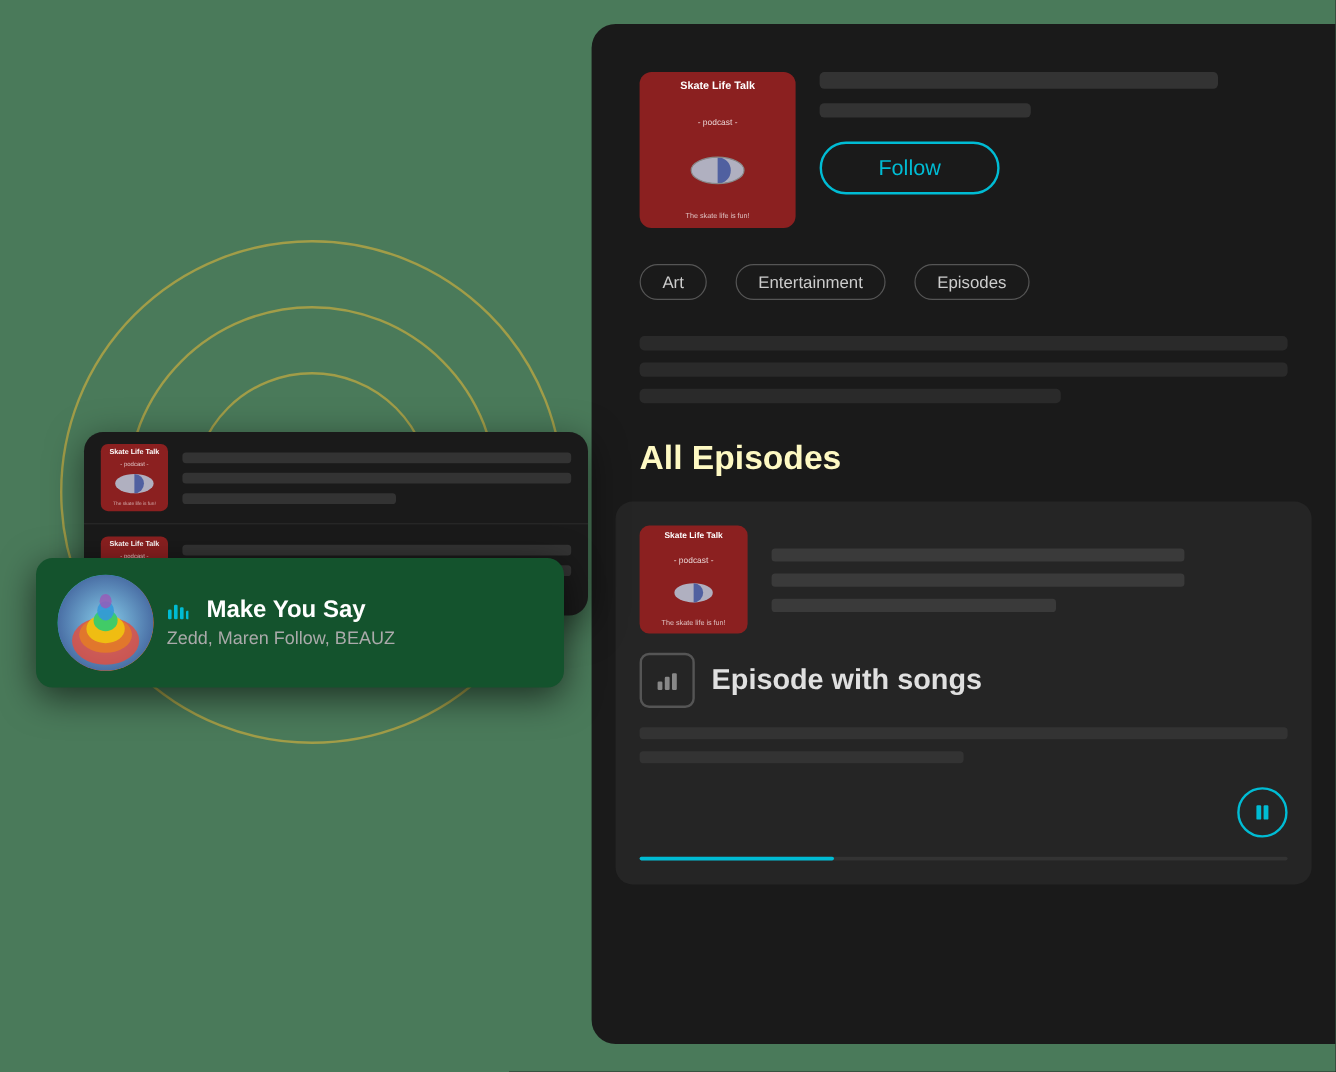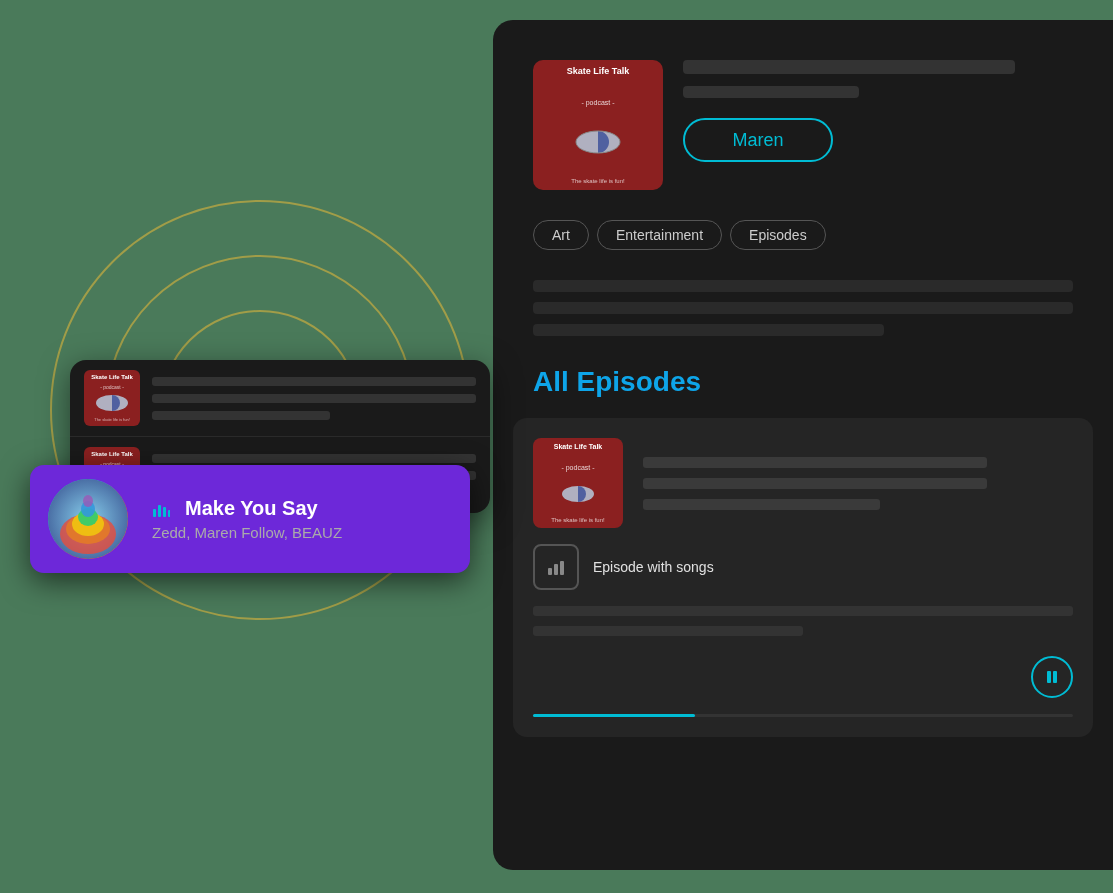--- a/index.html
+++ b/index.html
@@ -109,21 +109,21 @@
       font-weight: 500;
       cursor: pointer;
       display: flex;
       align-items: center;
       justify-content: center;
     }
 
     
     .tags-row {
       display: flex;
-      gap: 8px;
+      gap: 24px;
       padding: 10px 40px 20px;
     }
     .tag {
       border: 1px solid #555;
       border-radius: 20px;
       padding: 6px 18px;
       color: #ccc;
       font-size: 14px;
       cursor: pointer;
     }
@@ -139,21 +139,21 @@
       height: 12px;
       background: #2a2a2a;
       border-radius: 4px;
     }
     .desc-bar.full { width: 100%; }
     .desc-bar.partial { width: 65%; }
 
     
     .all-episodes-title {
       padding: 10px 40px 20px;
-      color: #0ea5e9;
+      color: #fef9c3;
       font-size: 28px;
       font-weight: 600;
     }
 
     
     .episode-card {
       margin: 0 20px;
       background: #252525;
       border-radius: 14px;
       padding: 20px;
@@ -209,22 +209,22 @@
       border-radius: 8px;
       display: flex;
       align-items: center;
       justify-content: center;
       color: #888;
       font-size: 20px;
       flex-shrink: 0;
     }
     .episode-songs-title {
       color: #e0e0e0;
-      font-size: 14px;
-      font-weight: 400;
+      font-size: 24px;
+      font-weight: 700;
     }
 
     
     .ep-detail-bars {
       display: flex;
       flex-direction: column;
       gap: 10px;
       margin-bottom: 20px;
     }
     .ep-detail-bar {
@@ -320,26 +320,26 @@
       border-radius: 3px;
       width: 55%;
     }
 
     
     .now-playing {
       position: absolute;
       left: 30px;
       top: 465px;
       width: 440px;
-      background: #6d28d9;
+      background: #14532d;
       border-radius: 14px;
       padding: 14px 18px;
       display: flex;
       align-items: center;
-      gap: 24px;
+      gap: 11px;
       box-shadow: 0 8px 30px rgba(0,0,0,0.6);
       z-index: 10;
     }
     .now-playing-art {
       width: 80px;
       height: 80px;
       border-radius: 50%;
       background: linear-gradient(135deg, #2ecc71, #3498db, #e74c3c, #f39c12);
       flex-shrink: 0;
       overflow: hidden;
@@ -401,21 +401,21 @@
         <ellipse cx="25" cy="14" rx="22" ry="11" fill="#b0b0c0"></ellipse>
         <path d="M25,3 A11,11 0 0,1 25,25 Z" fill="#5060a0"></path>
         <ellipse cx="25" cy="14" rx="22" ry="11" fill="none" stroke="#888" stroke-width="1"></ellipse>
       </svg>
       <div class="podcast-cover-tagline">The skate life is fun!</div>
     </div>
 
     <div class="podcast-info">
       <div class="info-bar-long"></div>
       <div class="info-bar-short"></div>
-      <button class="follow-btn">Maren</button>
+      <button class="follow-btn">Follow</button>
     </div>
   </div>
 
   <div class="tags-row">
     <div class="tag">Art</div>
     <div class="tag">Entertainment</div>
     <div class="tag">Episodes</div>
   </div>
 
   <div class="desc-bars">

